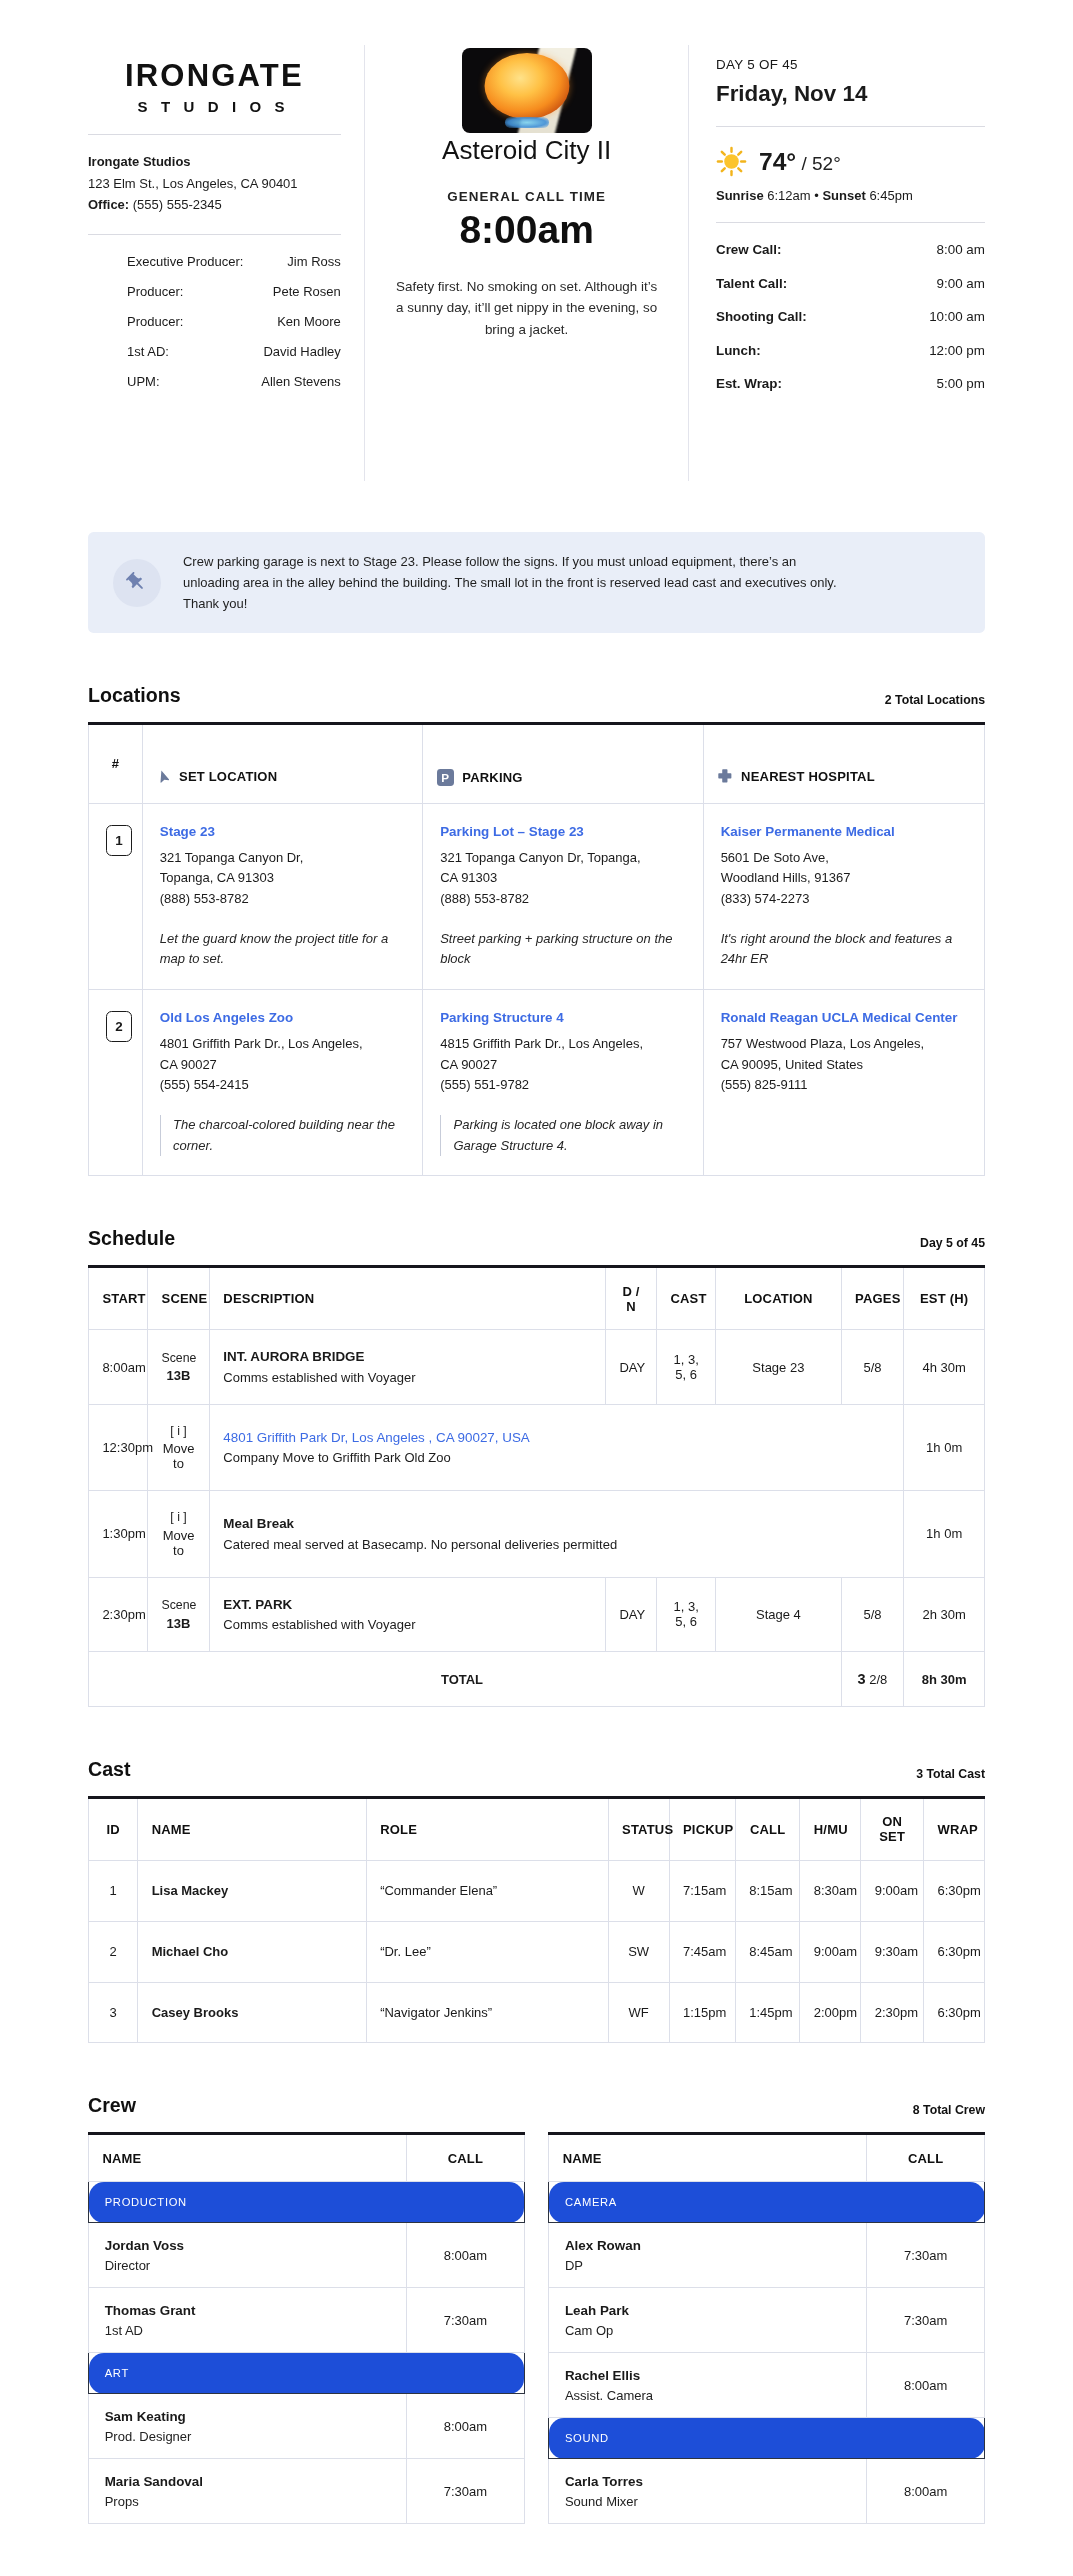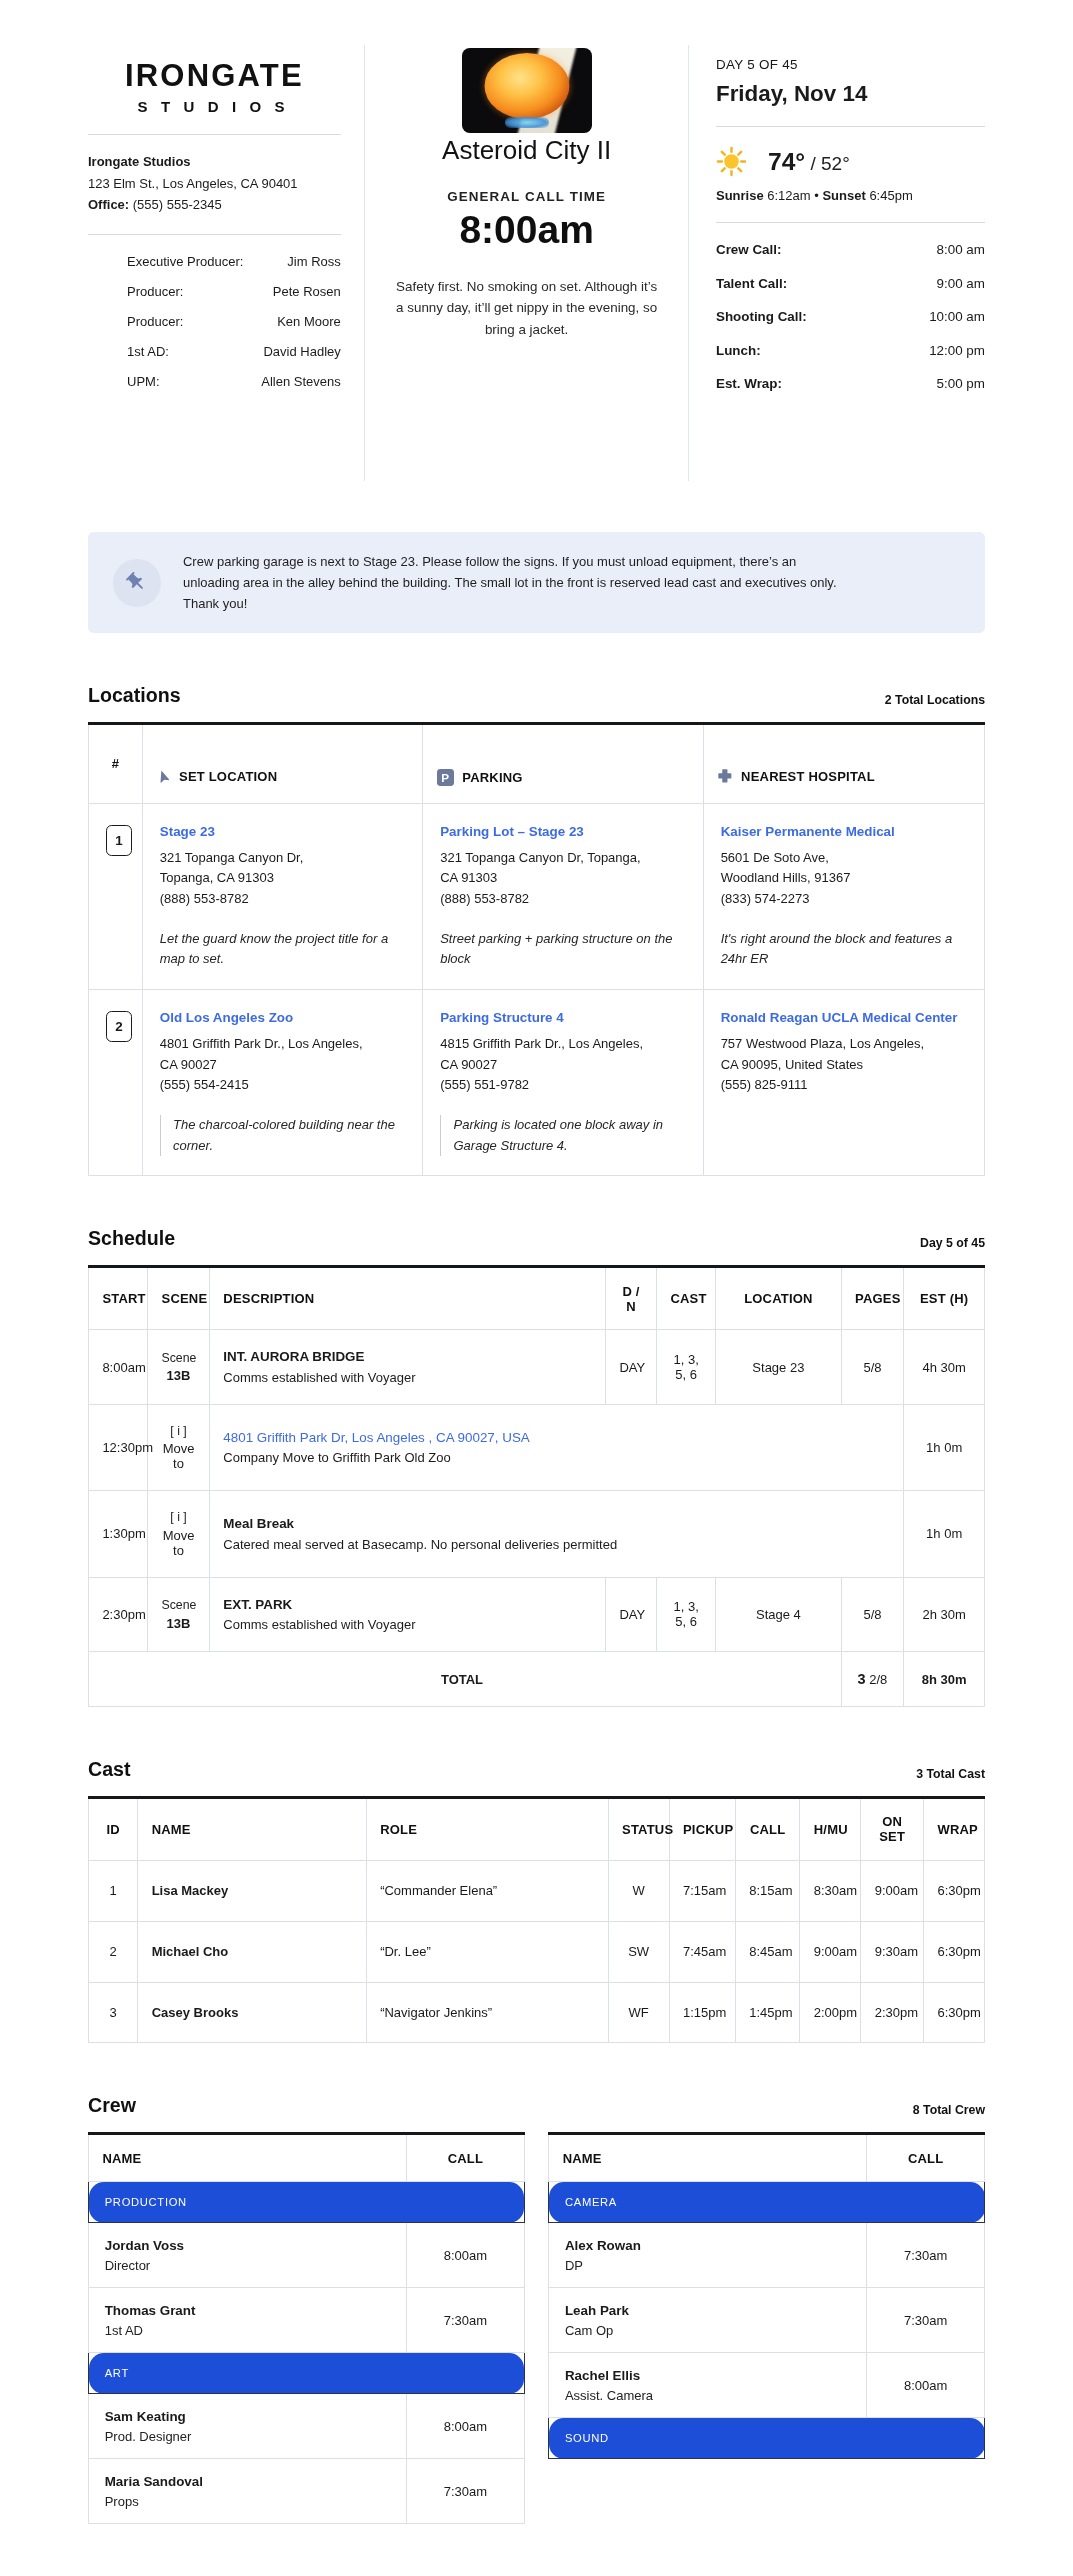--- a/index.html
+++ b/index.html
@@ -36,21 +36,21 @@
     box-shadow: 0 0 7.8px rgba(255,150,40,.45); }
   .poster .badge { position: absolute; left: 50%; bottom: 5.6px; transform: translateX(-50%); width: 44px; height: 11.2px; border-radius: 5.6px;
     background: radial-gradient(ellipse at center, #7fd4f2 0%, #3f8fd8 60%, rgba(20,40,90,0) 100%); opacity: .9; }
   .prod-title { font-size: 26px; font-weight: 400; margin-top: 2px; color: #121212; }
   .call-label { font-size: 13.4px; font-weight: 600; letter-spacing: 1.1px; margin-top: 22.4px; color: #222; }
   .call-time { font-size: 39px; font-weight: 800; margin-top: 4.5px; color: #0f0f0f; }
   .safety-note { font-size: 13.4px; line-height: 1.62; color: #2a2a2a; margin: 23.5px auto 0; max-width: 268px; }
 
   .day-label { font-size: 13.4px; color: #181818; letter-spacing: 0.3px; margin-top: 6.7px; }
   .date-label { font-size: 22.4px; font-weight: 700; margin-top: 9px; }
-  .weather-row { display: flex; align-items: center; gap: 21px; margin: 3.4px 0 0; }
+  .weather-row { display: flex; align-items: center; gap: 12px; margin: 3.4px 0 0; }
   .temp-high { font-size: 24.6px; font-weight: 700; }
   .temp-low { font-size: 19px; font-weight: 400; color: #222; }
   .sun-line { font-size: 13px; margin-top: 11.2px; color: #1b1b1b; }
   .sun-line b { font-weight: 700; }
   .calls { margin-top: 6.7px; }
   .call-row { display: flex; justify-content: space-between; font-size: 13.4px; margin: 18.4px 0; }
   .call-row .lbl { font-weight: 700; }
 
   
   .notice { margin-top: 51px; background: #e9eef8; border-radius: 5.6px; padding: 19px 24.6px; display: flex; align-items: center; gap: 22.4px; }
@@ -554,19 +554,26 @@
           <tr>
             <td class="crew-name-cell">
                 <span class="crew-name">Rachel Ellis</span>
                 <span class="crew-role">Assist. Camera</span>
               </td>
             <td class="crew-call">8:00am</td>
           </tr>
           <tr class="crew-section">
               <td colspan="2">SOUND</td>
             </tr>
+          <tr>
+            <td class="crew-name-cell">
+                <span class="crew-name">Carla Torres</span>
+                <span class="crew-role">Sound Mixer</span>
+              </td>
+            <td class="crew-call">8:00am</td>
+          </tr>
         </tbody>
       </table>
     </div>
   </div>
 
 </div>
 
 
 </body></html>

